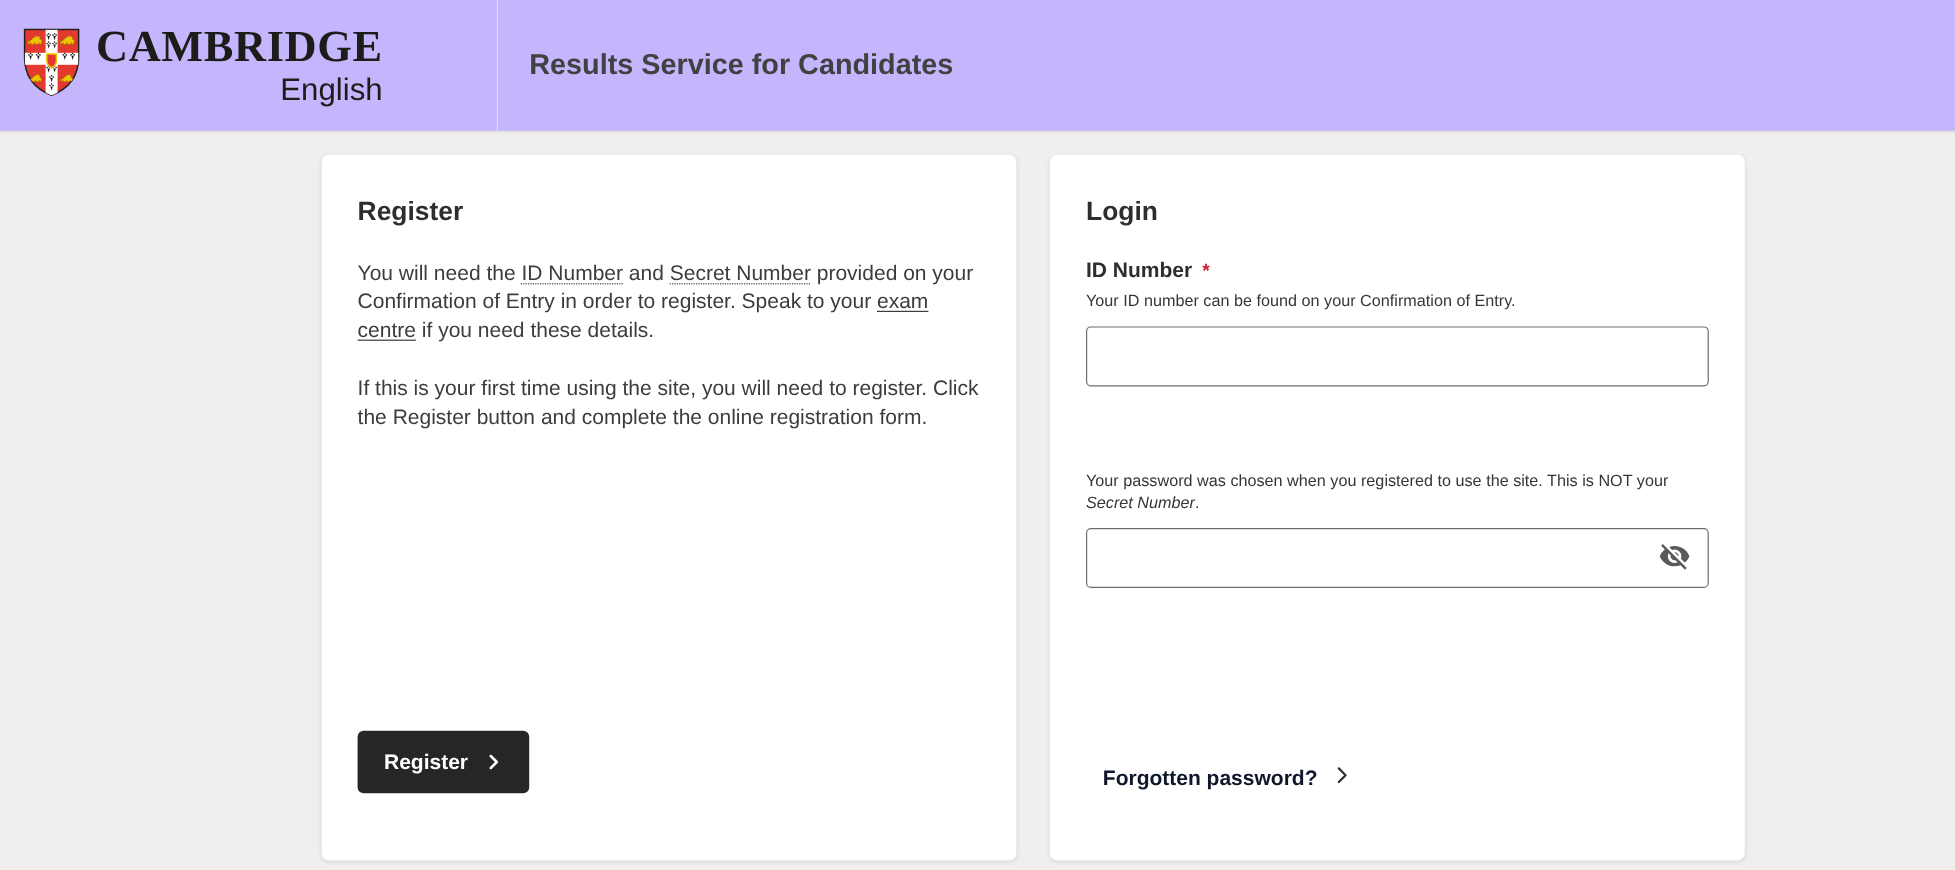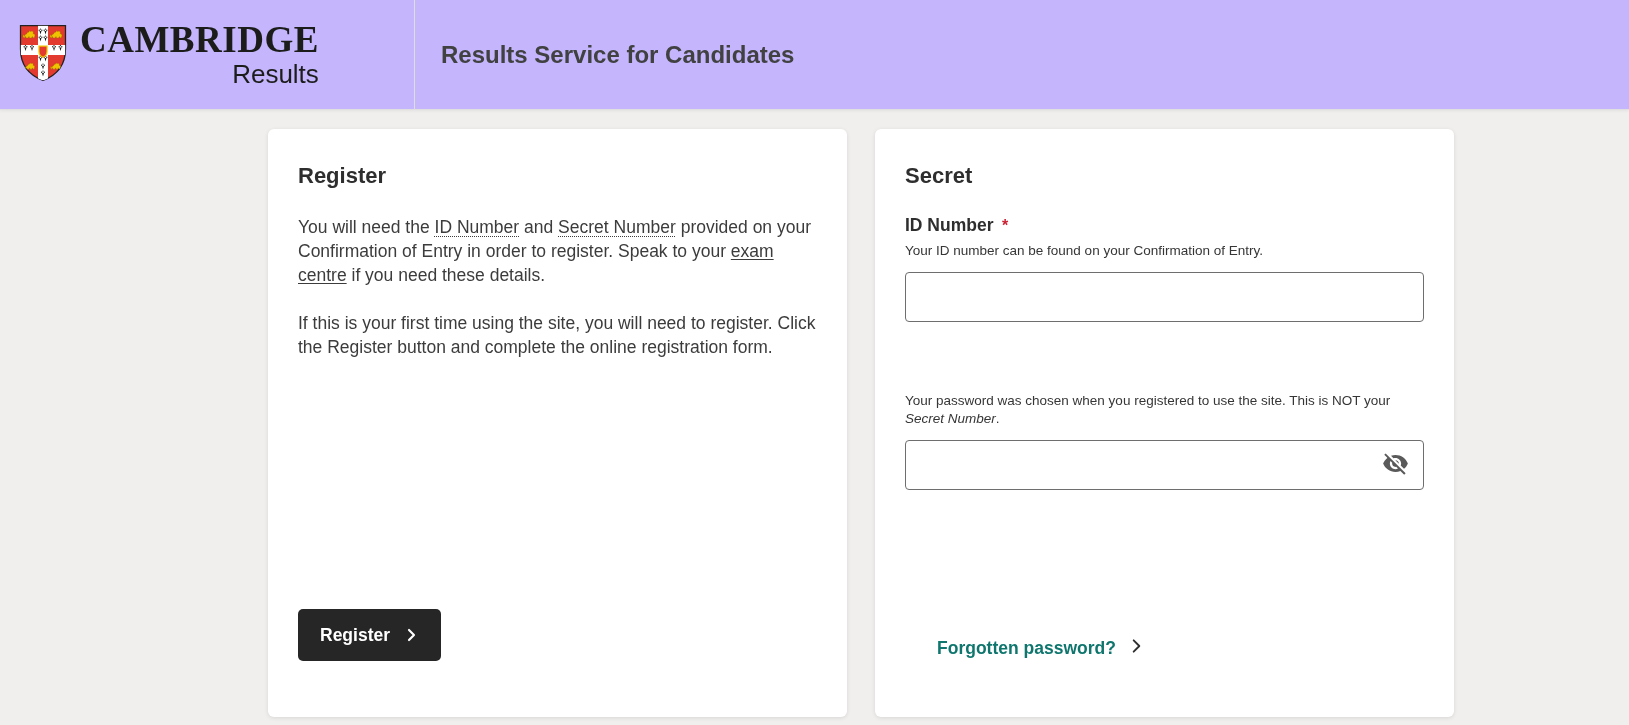--- a/index.html
+++ b/index.html
@@ -49,22 +49,22 @@
   .helper .italic { font-style:italic; }
   .input-wrap { position:relative; width:519px; }
   .text-input { width:519px; height:50px; border:1px solid #6e6e6e; border-radius:4px;
     background:#fff; font-size:17px; color:#222; padding:0 14px;
     font-family:"Liberation Sans", sans-serif; }
   .text-input.with-eye { padding-right:56px; }
   .pw-group { margin-top:70px; }
   .eye-button { position:absolute; right:10px; top:50%; transform:translateY(-50%);
     width:38px; height:38px; background:transparent; border:none; cursor:pointer;
     display:flex; align-items:center; justify-content:center; }
-  .forgot-link { margin-left:32px; display:inline-flex; align-items:center; gap:12px;
-    font-size:17.5px; font-weight:700; color:#0f766e; text-decoration:none; cursor:pointer; }
+  .forgot-link { margin-left:14px; display:inline-flex; align-items:center; gap:12px;
+    font-size:17.5px; font-weight:700; color:#0f172a; text-decoration:none; cursor:pointer; }
 </style>
 </head>
 <body>
 
 <div class="header">
   <div class="logo-section">
     <span>
       <svg viewBox="0 0 100 116" width="50" height="58" aria-hidden="true">
         <defs>
           <clipPath id="shieldClip">
@@ -104,21 +104,21 @@
             </g>
           <g transform="translate(76,86) scale(0.85)">
               <use href="#lion"></use>
             </g>
         </g>
         <path d="M42 44 h16 v11 c0 7 -4 10 -8 11.5 c-4 -1.5 -8 -4.5 -8 -11.5 Z" fill="#e23a2e" stroke="#f0c300" stroke-width="2.5"></path>
       </svg>
     </span>
     <span class="logo-text">
       <span class="logo-cambridge">CAMBRIDGE</span>
-      <span class="logo-english">Results</span>
+      <span class="logo-english">English</span>
     </span>
   </div>
   <div class="title-section">
     <h1 class="page-title">Results Service for Candidates</h1>
   </div>
 </div>
 
 <div class="main">
 
   <section class="card card-register">
@@ -137,21 +137,21 @@
         <span>
           <svg width="15" height="18" viewBox="0 0 24 24">
               <path d="M8 4l8 8-8 8" fill="none" stroke="#ffffff" stroke-width="3.4" stroke-linecap="round" stroke-linejoin="round"></path>
             </svg>
         </span>
       </button>
     </div>
   </section>
 
   <section class="card card-login">
-    <h2 class="card-heading">Secret</h2>
+    <h2 class="card-heading">Login</h2>
 
     <div>
       <div>
         <span class="field-label">ID Number</span>
         <span class="required">*</span>
       </div>
       <p class="helper">Your ID number can be found on your Confirmation of Entry.</p>
       <div class="input-wrap">
         <input class="text-input" type="text" value="" style="">
       </div>

